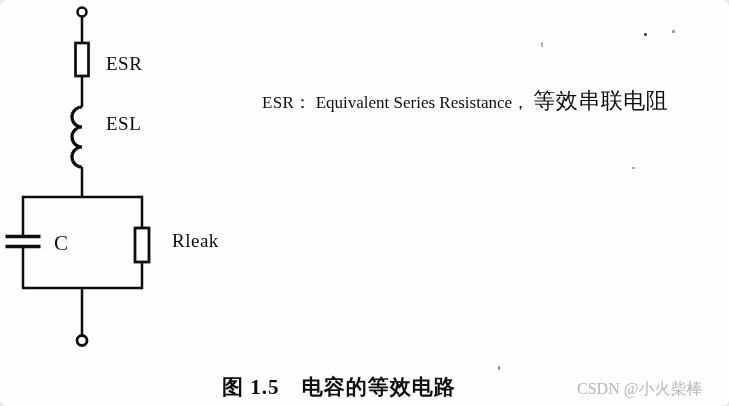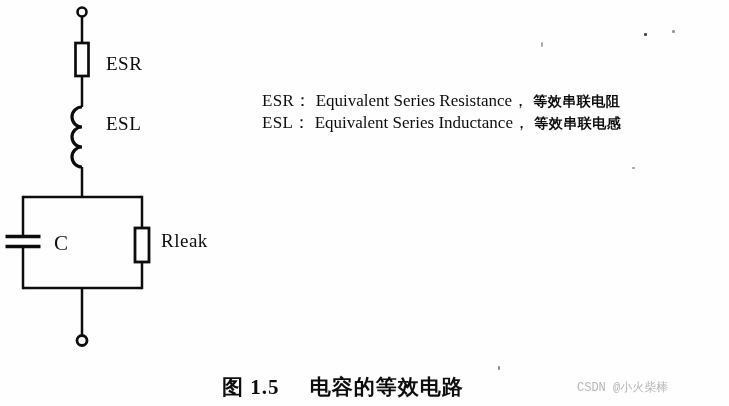--- a/index.html
+++ b/index.html
@@ -4,67 +4,68 @@
 <style>
   html, body { margin: 0; padding: 0; background: #e8e8e8; }
   .page {
     position: relative;
     width: 729px;
     height: 406px;
     background: var(--background, #ffffff);
     overflow: hidden;
     font-family: "Liberation Serif", "DejaVu Serif", serif;
     color: var(--ink, #0d0d0d);
+    border-radius: 7px;
   }
   .circuit {
     position: absolute;
     left: 0; top: 0;
     color: var(--ink, #0d0d0d);
   }
   .lbl {
     position: absolute;
     font-size: 19px;
     line-height: 1;
     letter-spacing: 0.5px;
     white-space: nowrap;
   }
   .lbl-esr  { left: 106px; top: 54px;  }
   .lbl-esl  { left: 106px; top: 114px; }
   .lbl-c    { left: 54px;  top: 233px; font-size: 21px; }
-  .lbl-rleak{ left: 161px; top: 231px; }
+  .lbl-rleak{ left: 172px; top: 231px; }
 
   .legend {
     position: absolute;
     left: 262px; top: 90px;
     font-size: 17px;
     white-space: nowrap;
   }
   .legend-line { height: 21.5px; line-height: 21.5px; }
   .legend-line .term { letter-spacing: 0.3px; }
   .legend-line .chn {
-    font-weight: bold;
-    font-size: 14px;
+    font-weight: normal;
+    font-size: 22px;
     letter-spacing: 0.5px;
   }
 
   .caption {
     position: absolute;
     left: 222px; top: 373px;
     font-size: 21px;
     font-weight: bold;
     white-space: nowrap;
     letter-spacing: 1px;
   }
-  .caption .caption-title { margin-left: 24px; }
+  .caption .caption-title { margin-left: 16px; }
 
   .watermark {
     position: absolute;
     left: 577px; top: 379px;
-    font-size: 12px;
-    font-family: Liberation Mono, monospace;
+    font-size: 16px;
+    font-family: Liberation Serif, serif;
     color: var(--watermark, #b7b7b7);
     white-space: nowrap;
   }
 
   .speck { position: absolute; border-radius: 1px; }
   .speck-1 { left: 644px; top: 33px;  width: 3px; height: 3px; background: #4a4a4a; }
   .speck-2 { left: 672px; top: 30px;  width: 3px; height: 3px; background: #9a9a9a; }
   .speck-3 { left: 541px; top: 42px;  width: 2px; height: 5px; background: #ababab; }
   .speck-4 { left: 632px; top: 167px; width: 3px; height: 2px; background: #a0a0a0; }
   .speck-5 { left: 498px; top: 366px; width: 2px; height: 4px; background: #8d8d8d; }
@@ -117,25 +118,20 @@
   <div class="lbl lbl-esl">ESL</div>
   <div class="lbl lbl-c">C</div>
   <div class="lbl lbl-rleak">Rleak</div>
 
   <div class="legend">
     <div class="legend-line">
       <span class="term">ESR：</span>
       <span class="eng">Equivalent Series Resistance，</span>
       <span class="chn">等效串联电阻</span>
     </div>
-    <div class="legend-line">
-      <span class="term">ESL：</span>
-      <span class="eng">Equivalent Series Inductance，</span>
-      <span class="chn">等效串联电感</span>
-    </div>
   </div>
 
   <div class="caption">
     <span class="caption-no">图 1.5</span>
     <span class="caption-title">电容的等效电路</span>
   </div>
 
   <div class="watermark">CSDN @小火柴棒</div>
 
   <div class="speck speck-1"></div>

